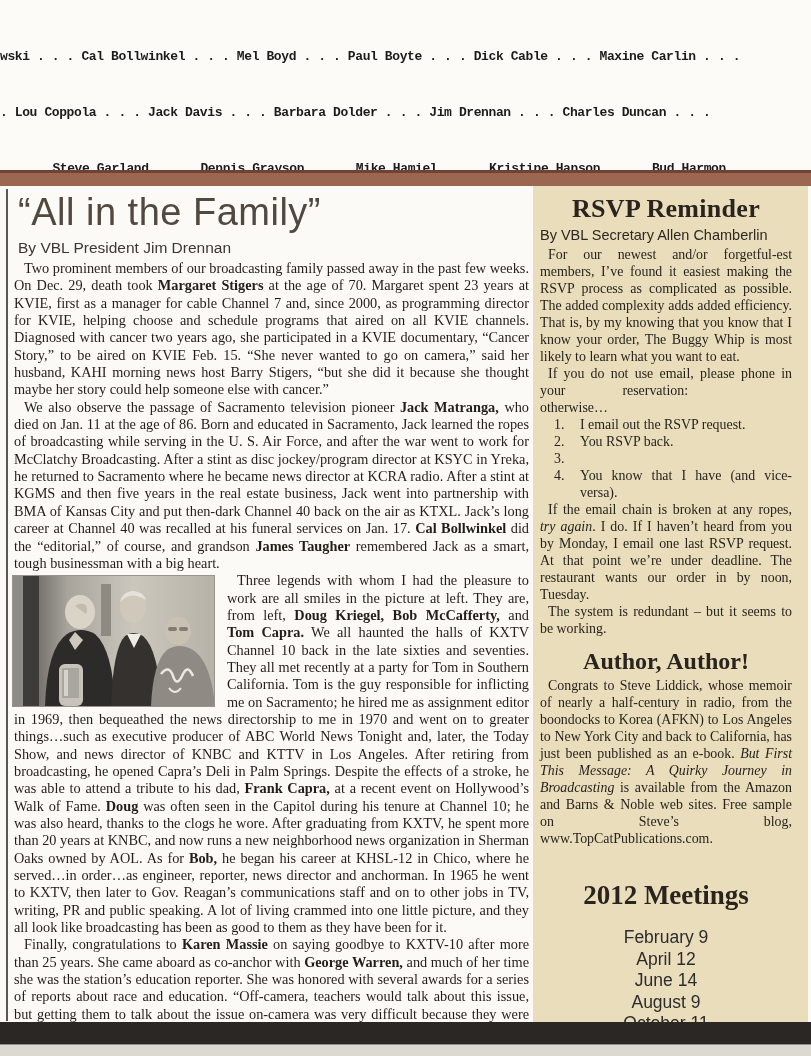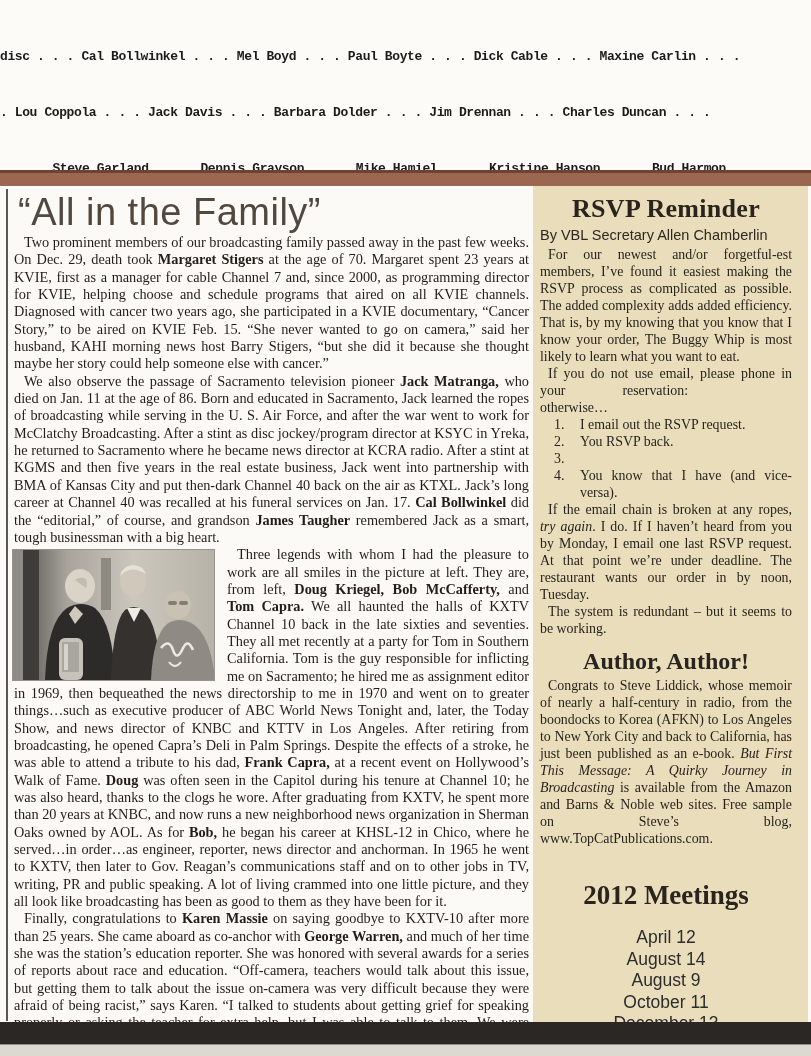--- a/index.html
+++ b/index.html
@@ -122,34 +122,35 @@
     position:absolute;left:0;top:1044px;width:811px;height:12px;
     background:#dbd9d2;border-top:1px solid #8f8d88;
   }
 </style>
 </head>
 <body>
 
 <div class="page">
 
   <div class="masthead">
-    <div class="mline">disc . . . Cal Bollwinkel . . . Mel Boyd . . . Paul Boyte . . . Dick Cable . . . Maxine Carlin . . .</div>
+    <div class="mline">wski . . . Cal Bollwinkel . . . Mel Boyd . . . Paul Boyte . . . Dick Cable . . . Maxine Carlin . . .</div>
     <div class="mline">. Lou Coppola . . . Jack Davis . . . Barbara Dolder . . . Jim Drennan . . . Charles Duncan . . .</div>
     <div class="mline ind">. . . Steve Garland . . . Dennis Grayson . . . Mike Hamiel . . . Kristine Hanson . . . Bud Harmon</div>
     
     
     
     
   </div>
 
   <div class="accent-bar"></div>
   <div class="page-edge"></div>
 
   <div class="article">
     <h1>“All in the Family”</h1>
+    <div class="byline">By VBL President Jim Drennan</div>
 
     <p><span>Two prominent members of our broadcasting family passed away in the past few weeks. On Dec. 29, death took </span><span class="b">Margaret Stigers</span><span> at the age of 70. Margaret spent 23 years at KVIE, first as a manager for cable Channel 7 and, since 2000, as programming director for KVIE, helping choose and schedule programs that aired on all KVIE channels. Diagnosed with cancer two years ago, she participated in a KVIE documentary, “Cancer Story,” to be aired on KVIE Feb. 15. “She never wanted to go on camera,” said her husband, KAHI morning news host Barry Stigers, “but she did it because she thought maybe her story could help someone else with cancer.”</span></p>
     <p><span>We also observe the passage of Sacramento television pioneer </span><span class="b">Jack Matranga,</span><span> who died on Jan. 11 at the age of 86. Born and educated in Sacramento, Jack learned the ropes of broadcasting while serving in the U. S. Air Force, and after the war went to work for McClatchy Broadcasting. After a stint as disc jockey/program director at KSYC in Yreka, he returned to Sacramento where he became news director at KCRA radio. After a stint at KGMS and then five years in the real estate business, Jack went into partnership with BMA of Kansas City and put then-dark Channel 40 back on the air as KTXL. Jack’s long career at Channel 40 was recalled at his funeral services on Jan. 17. </span><span class="b">Cal Bollwinkel</span><span>  did the “editorial,” of course, and grandson </span><span class="b">James Taugher</span><span> remembered Jack as a smart, tough businessman with a big heart.</span></p>
 
     <p>
       <span class="photo">
         <svg width="201" height="130" viewBox="0 0 201 130" xmlns="http://www.w3.org/2000/svg">
           <defs>
             <linearGradient id="wall" x1="0" y1="0" x2="1" y2="0">
               <stop offset="0" stop-color="#5a5854"></stop>
@@ -215,22 +216,23 @@
     </div>
 
     <p class="sb-p"><span>If the email chain is broken at any ropes, </span><span class="i">try again</span><span>. I do. If I haven’t heard from you by Monday, I email one last RSVP request. At that point we’re under deadline. The restaurant wants our order in by noon, Tuesday.</span></p>
     <p class="sb-p"><span>The system is redundant – but it seems to be working.</span></p>
 
     <h2 class="sb-title-author">Author, Author!</h2>
     <p class="sb-p"><span>Congrats to Steve Liddick, whose memoir of nearly a half-century in radio, from the boondocks to Korea (AFKN) to Los Angeles to New York City and back to California, has just been published as an e-book. </span><span class="i">But First This Message: A Quirky Journey in Broadcasting</span><span> is available from the Amazon and Barns &amp; Noble web sites. Free sample on Steve’s blog, www.TopCatPublications.com.</span></p>
 
     <h2 class="sb-title-meetings">2012 Meetings</h2>
     <div class="dates">
+      <div class="date-line">February 9</div>
       <div class="date-line">April 12</div>
-      <div class="date-line">August 14</div>
+      <div class="date-line">June 14</div>
       <div class="date-line">August 9</div>
       <div class="date-line">October 11</div>
       <div class="date-line">December 13</div>
     </div>
   </aside>
 
   <div class="footer-bar"></div>
   <div class="footer-strip"></div>
 </div>
 

